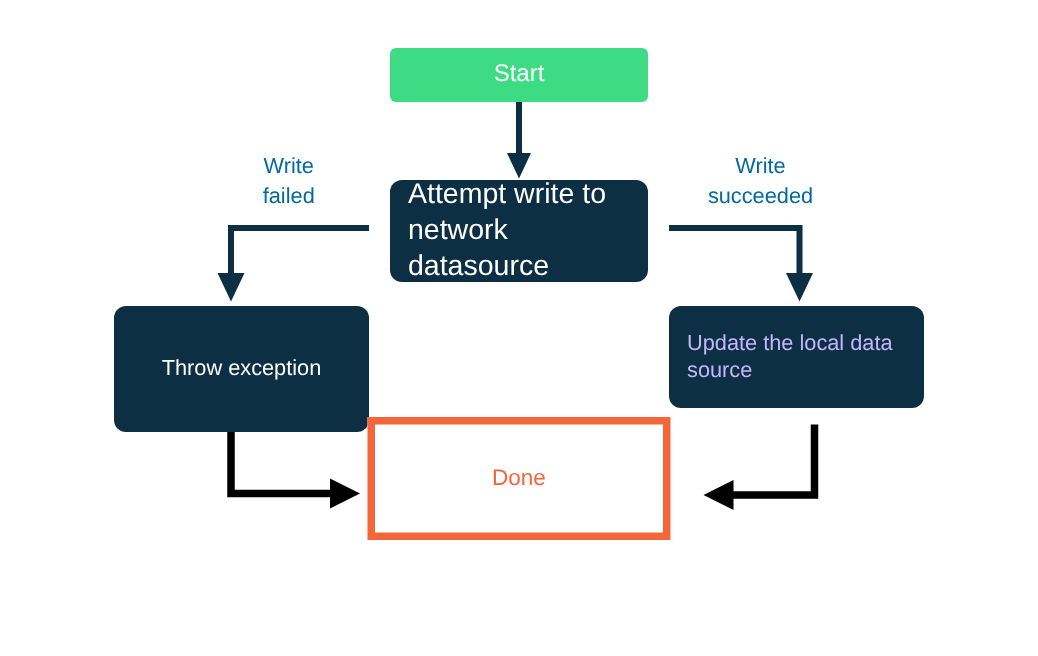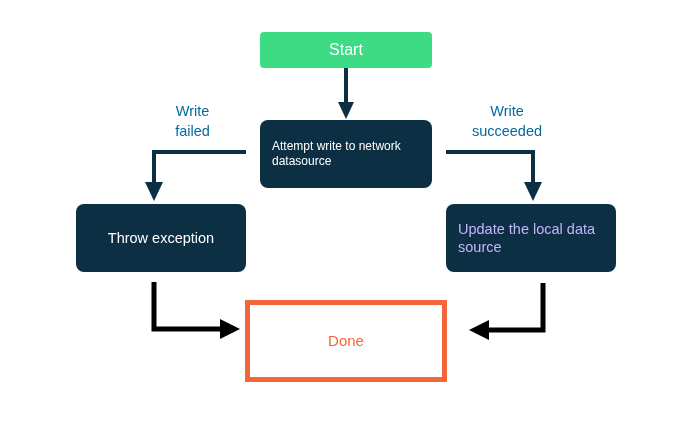--- a/index.html
+++ b/index.html
@@ -39,48 +39,48 @@
     font-size: 16px;
   }
   .node-attempt {
     left: 260px;
     top: 120px;
     width: 172px;
     height: 68px;
     background: #0d2f43;
     border-radius: 8px;
     color: #ffffff;
-    font-size: 12px;
+    font-size: 19px;
     padding: 0 12px;
   }
   .node-throw {
     left: 76px;
     top: 204px;
     width: 170px;
-    height: 68px;
+    height: 84px;
     background: #0d2f43;
     border-radius: 8px;
     color: #ffffff;
     font-size: 14.5px;
     padding: 0 12px;
   }
   .node-update {
     left: 446px;
     top: 204px;
     width: 170px;
     height: 68px;
     background: #0d2f43;
     border-radius: 8px;
     color: #c4b5fd;
     font-size: 14.5px;
     padding: 0 12px;
   }
   .node-done {
     left: 245px;
-    top: 300px;
+    top: 278px;
     width: 202px;
     height: 82px;
     background: #ffffff;
     border: 5px solid #f26639;
     border-radius: 0;
     color: #f26639;
     font-size: 15px;
   }
   .edge-label {
     position: absolute;

